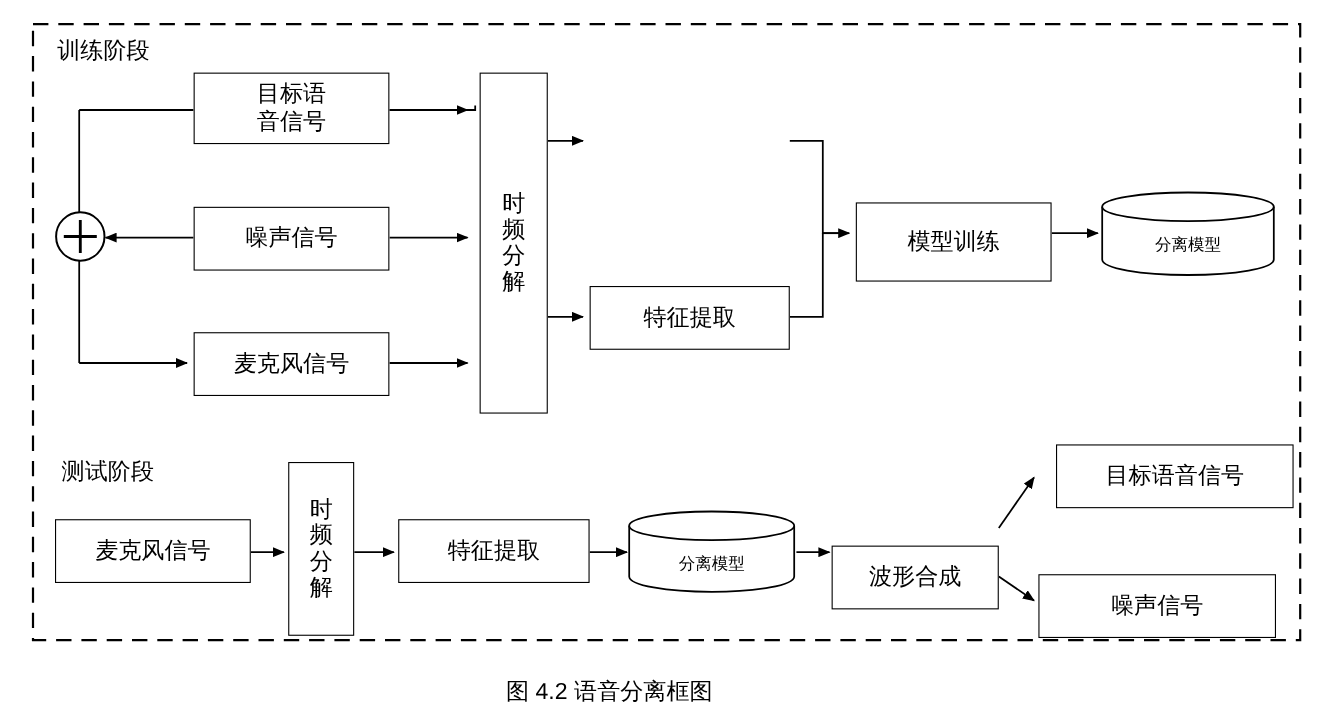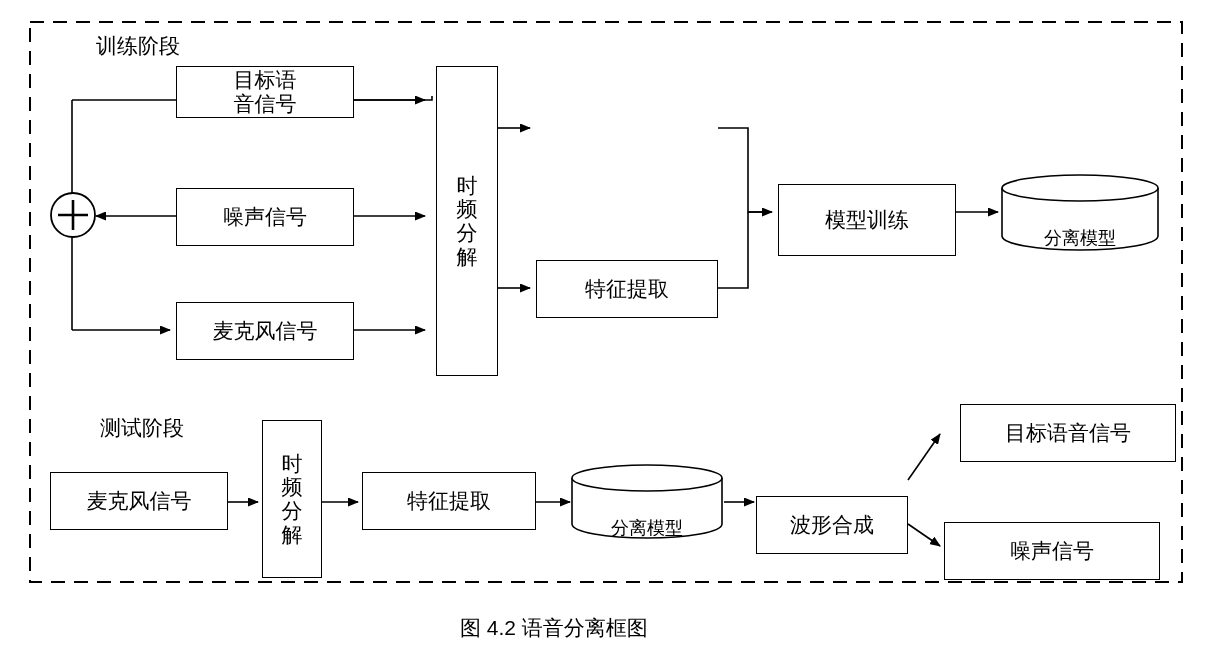--- a/index.html
+++ b/index.html
@@ -44,43 +44,42 @@
   }
   .node.vert {
     font-size: 21px;
     line-height: 1.12;
   }
   .phase-label {
     position: absolute;
     font-size: 21px;
     z-index: 3;
     white-space: nowrap;
-    margin-left: 44px;
   }
   .caption {
     position: absolute;
     font-size: 21px;
     z-index: 3;
     white-space: nowrap;
     text-align: center;
   }
   .cyl {
     position: absolute;
     z-index: 3;
   }
   .cyl .cyl-text {
     position: absolute;
     left: 0;
-    top: 16px;
+    top: 0;
     width: 100%;
     height: 100%;
     display: flex;
     align-items: center;
     justify-content: center;
-    font-size: 18px;
+    font-size: 15px;
     text-align: right;
   }
   .adder {
     position: absolute;
     z-index: 3;
   }
 </style>
 </head>
 <body>
 
@@ -132,21 +131,21 @@
   </svg>
 
   <svg class="adder" style="left:48px; top:190px; width:50px; height:50px;" viewBox="0 0 50 50">
     <circle cx="25" cy="25" r="22" fill="#fff" stroke="#000" stroke-width="1.8"></circle>
     <path d="M25,10 L25,40 M10,25 L40,25" stroke="#000" stroke-width="2.6"></path>
   </svg>
 
   <div class="phase-label" style="left:52px; top:32px;">训练阶段</div>
   <div class="phase-label" style="left:56px; top:414px;">测试阶段</div>
 
-  <div class="node" style="left:176px; top:66px; width:178px; height:52px;">目标语
+  <div class="node" style="left:176px; top:66px; width:178px; height:65px;">目标语
 音信号</div>
 
   <div class="node" style="left:176px; top:188px; width:178px; height:58px;">噪声信号</div>
 
   <div class="node" style="left:176px; top:302px; width:178px; height:58px;">麦克风信号</div>
 
   <div class="node vert" style="left:436px; top:66px; width:62px; height:310px;">时
 频
 分
 解</div>

